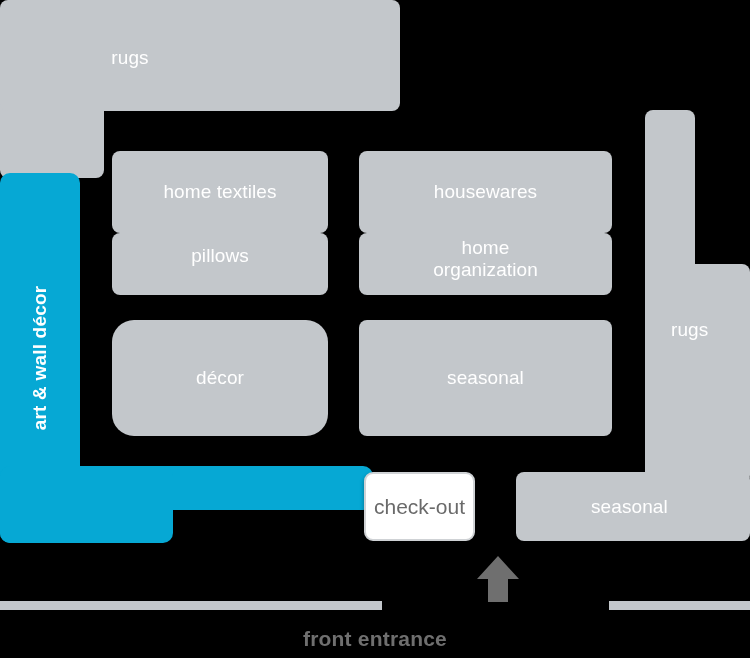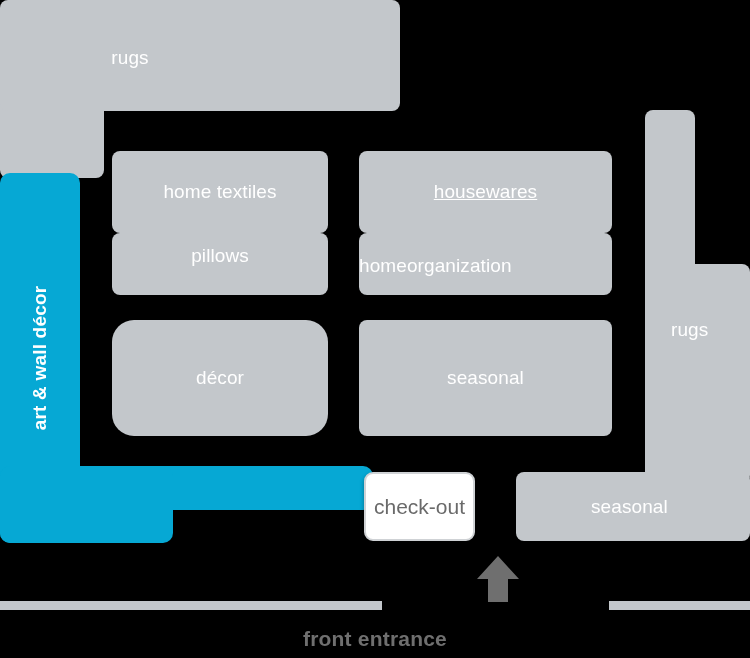--- a/index.html
+++ b/index.html
@@ -137,24 +137,24 @@
     <span>art &amp; wall décor</span>
   </div>
 
   <div class="zone gray r8 label-top" style="left:112px; top:151px; width:216px; height:82px;">
     <span>home textiles</span>
   </div>
   <div class="zone gray r8 label-top" style="left:112px; top:233px; width:216px; height:62px; padding-top:12px;">
     <span>pillows</span>
   </div>
 
-  <div class="zone gray r8 label-top" style="left:359px; top:151px; width:253px; height:82px;text-decoration:underline;">
+  <div class="zone gray r8 label-top" style="left:359px; top:151px; width:253px; height:82px;">
     <span>housewares</span>
   </div>
-  <div class="zone gray r8" style="left:359px; top:233px; width:253px; height:62px; justify-content:flex-start; padding-top:4px;">
+  <div class="zone gray r8" style="left:359px; top:233px; width:253px; height:62px; flex-direction:column; justify-content:flex-start; padding-top:4px;">
     <span>home</span>
     <span>organization</span>
   </div>
 
   <div class="zone gray r8" style="left:112px; top:320px; width:216px; height:116px;border-radius:22px;">
     <span>décor</span>
   </div>
 
   <div class="zone gray r8" style="left:359px; top:320px; width:253px; height:116px;">
     <span>seasonal</span>

